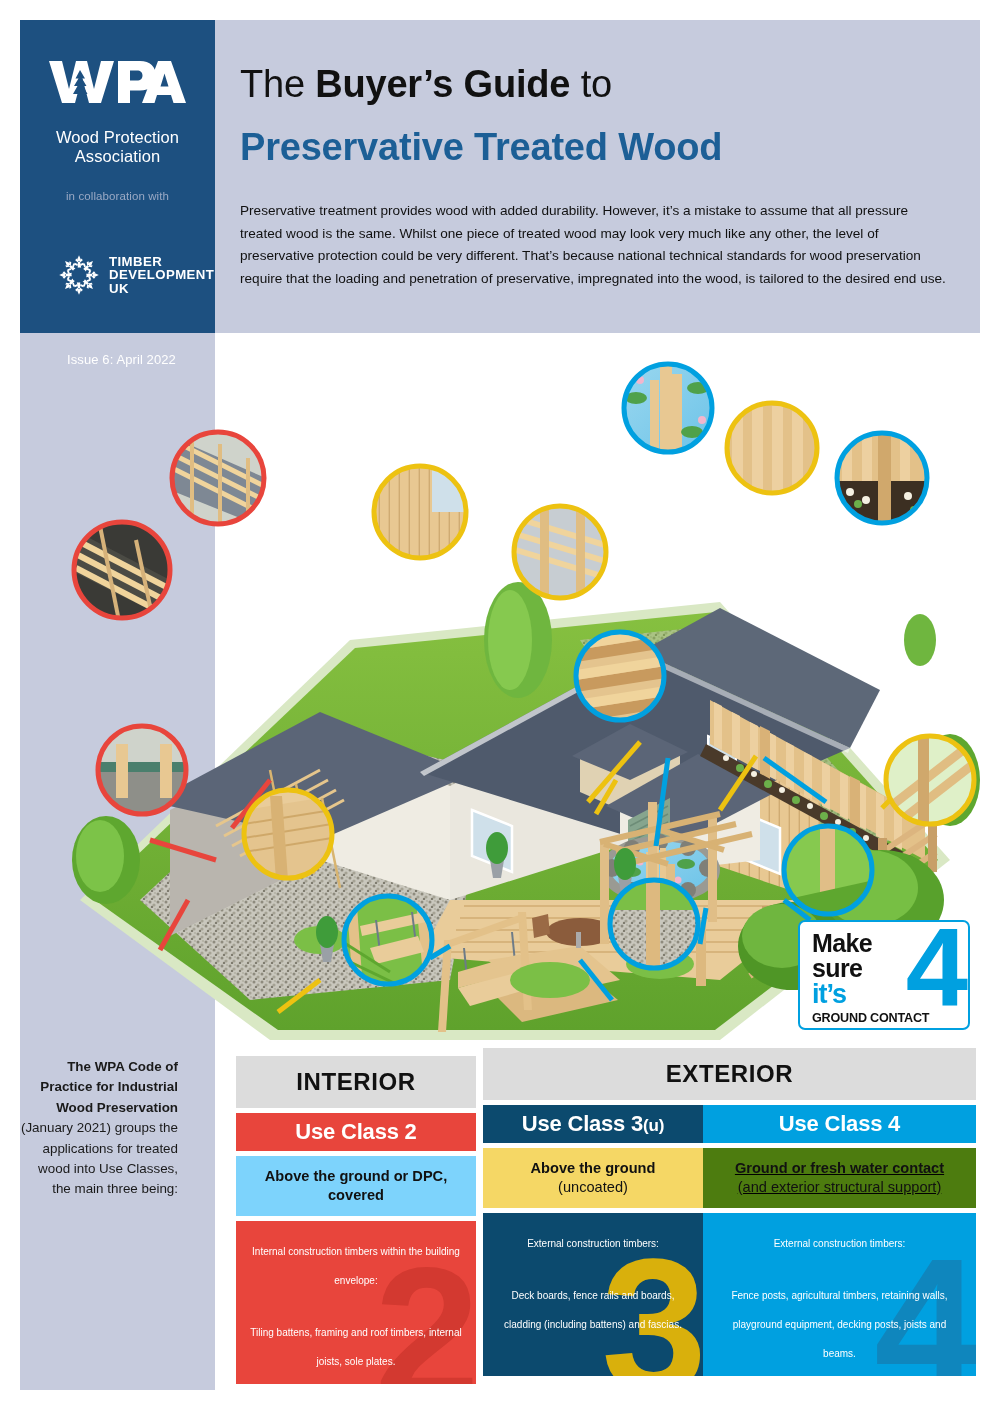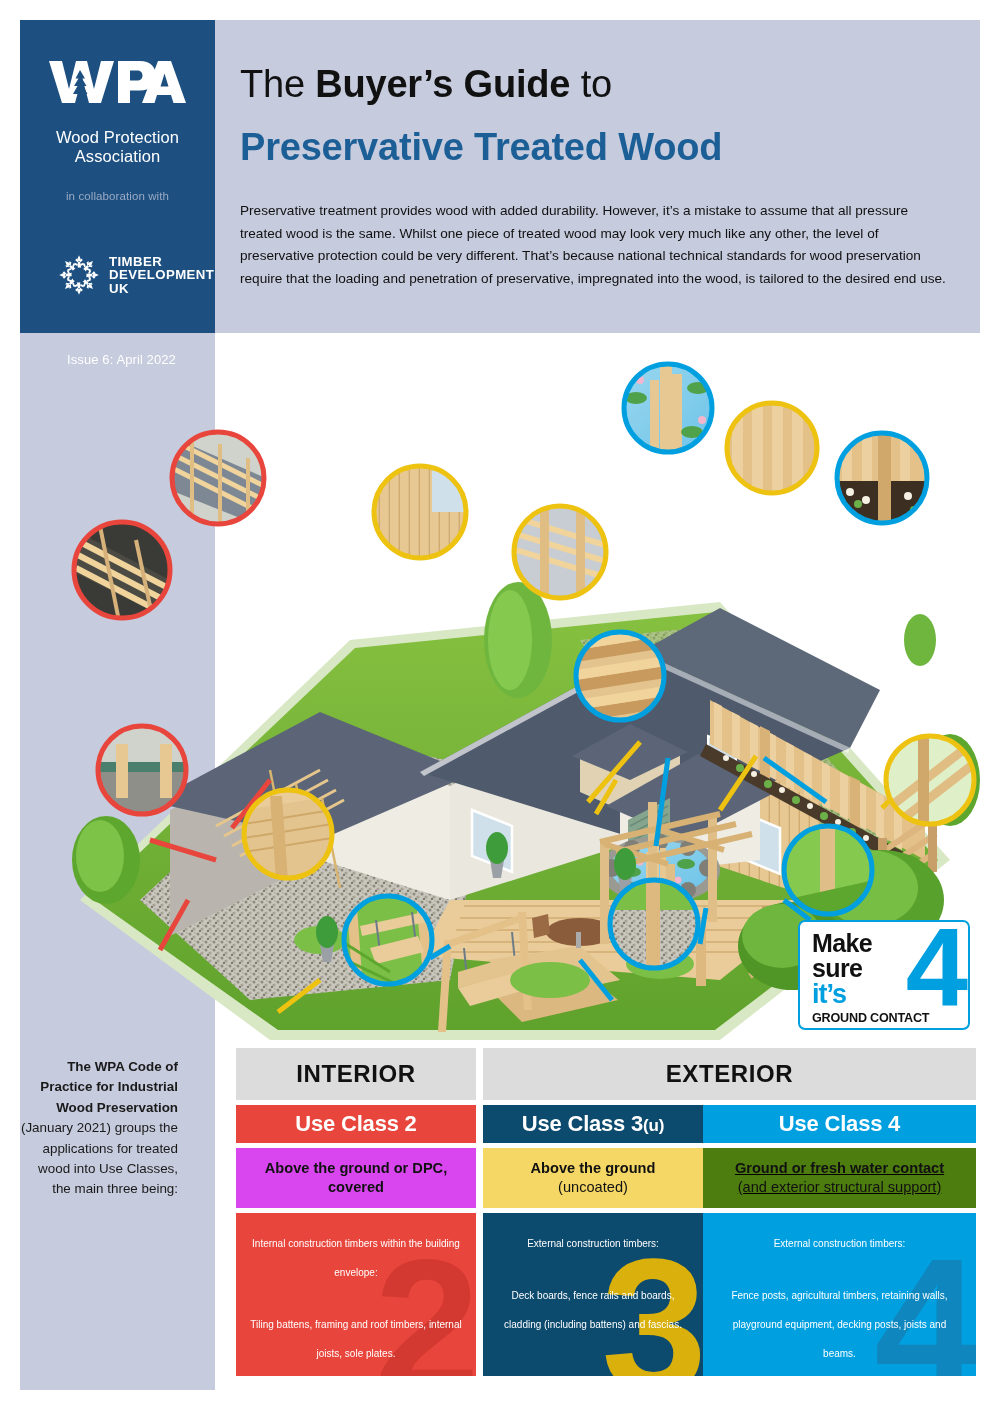--- a/index.html
+++ b/index.html
@@ -58,42 +58,42 @@
   .b-uc   { position:absolute; left:62px; top:69px; font-size:14.5px; font-weight:bold; color:#ffffff; line-height:15px; letter-spacing:-.2px; }
   .b-gc   { position:absolute; left:12px; top:90px; font-size:12.6px; font-weight:bold; color:#111; line-height:13px; letter-spacing:-.2px; }
 
   
   #uc-table { position:absolute; left:236px; top:1048px; width:740px; height:342px; }
   .col { position:absolute; top:0; }
   .c-int { left:0;   width:240px; }
   .c-3u  { left:247px; width:220px; }
   .c-uc4 { left:467px; width:273px; }
 
-  .hdr-band { height:52px; background:#dcdcdc; display:flex; align-items:center; justify-content:center; }
+  .hdr-band { height:52px; background:#dcdcdc; display:flex; align-items:center; justify-content:center;margin-top:8px; }
   .hdr-band span { font-size:24px; font-weight:bold; color:#111; letter-spacing:.6px; }
   #hdr-ext { position:absolute; left:247px; top:0; width:493px; height:52px; background:#dcdcdc;
              display:flex; align-items:center; justify-content:center; }
   #hdr-ext span { font-size:24px; font-weight:bold; color:#111; letter-spacing:.6px; }
 
   .uc-band { height:38px; display:flex; align-items:center; justify-content:center; }
   .uc-band span { font-size:22px; font-weight:bold; color:#fff; letter-spacing:-.2px; }
   .uc-band span i { font-style:normal; font-size:17px; }
 
   .desc-band { display:flex; align-items:center; justify-content:center; text-align:center;
                padding:7px 9px; min-height:60px; }
   .desc-band div { font-size:14.6px; line-height:19.5px; color:#111; font-weight:bold; }
   .desc-band div em { font-style:normal; font-weight:400; }
 
   .body-band { position:relative; overflow:hidden; padding:16px 12px; text-align:center; }
   .body-band p { position:relative; z-index:2; font-size:10px; line-height:29px; color:#ffffff; }
   .body-band p + p { margin-top:23px; }
   .wm { position:absolute; z-index:1; bottom:-44px; right:-4px; font-size:190px; line-height:190px;
         font-weight:bold; font-stretch:condensed; }
 
-  .bg-red   { background:#e8453c; } .bg-red-l   { background:#d946ef; }
+  .bg-red   { background:#e8453c; } .bg-red-l   { background:#7dd3fc; }
   .bg-yel   { background:#0c4a6e; } .bg-yel-l   { background:#f5d765; }
   .bg-blu   { background:#00a0e0; } .bg-blu-l   { background:#4d7c0f;text-decoration:underline; }
   .wm-red { color:#d33930; } .wm-yel { color:#d9b00c; } .wm-blu { color:#0f86bd; }
 
   .gap { height:5px; background:#fff; }
 </style>
 </head>
 <body>
 
 <div id="left-rail"></div>

